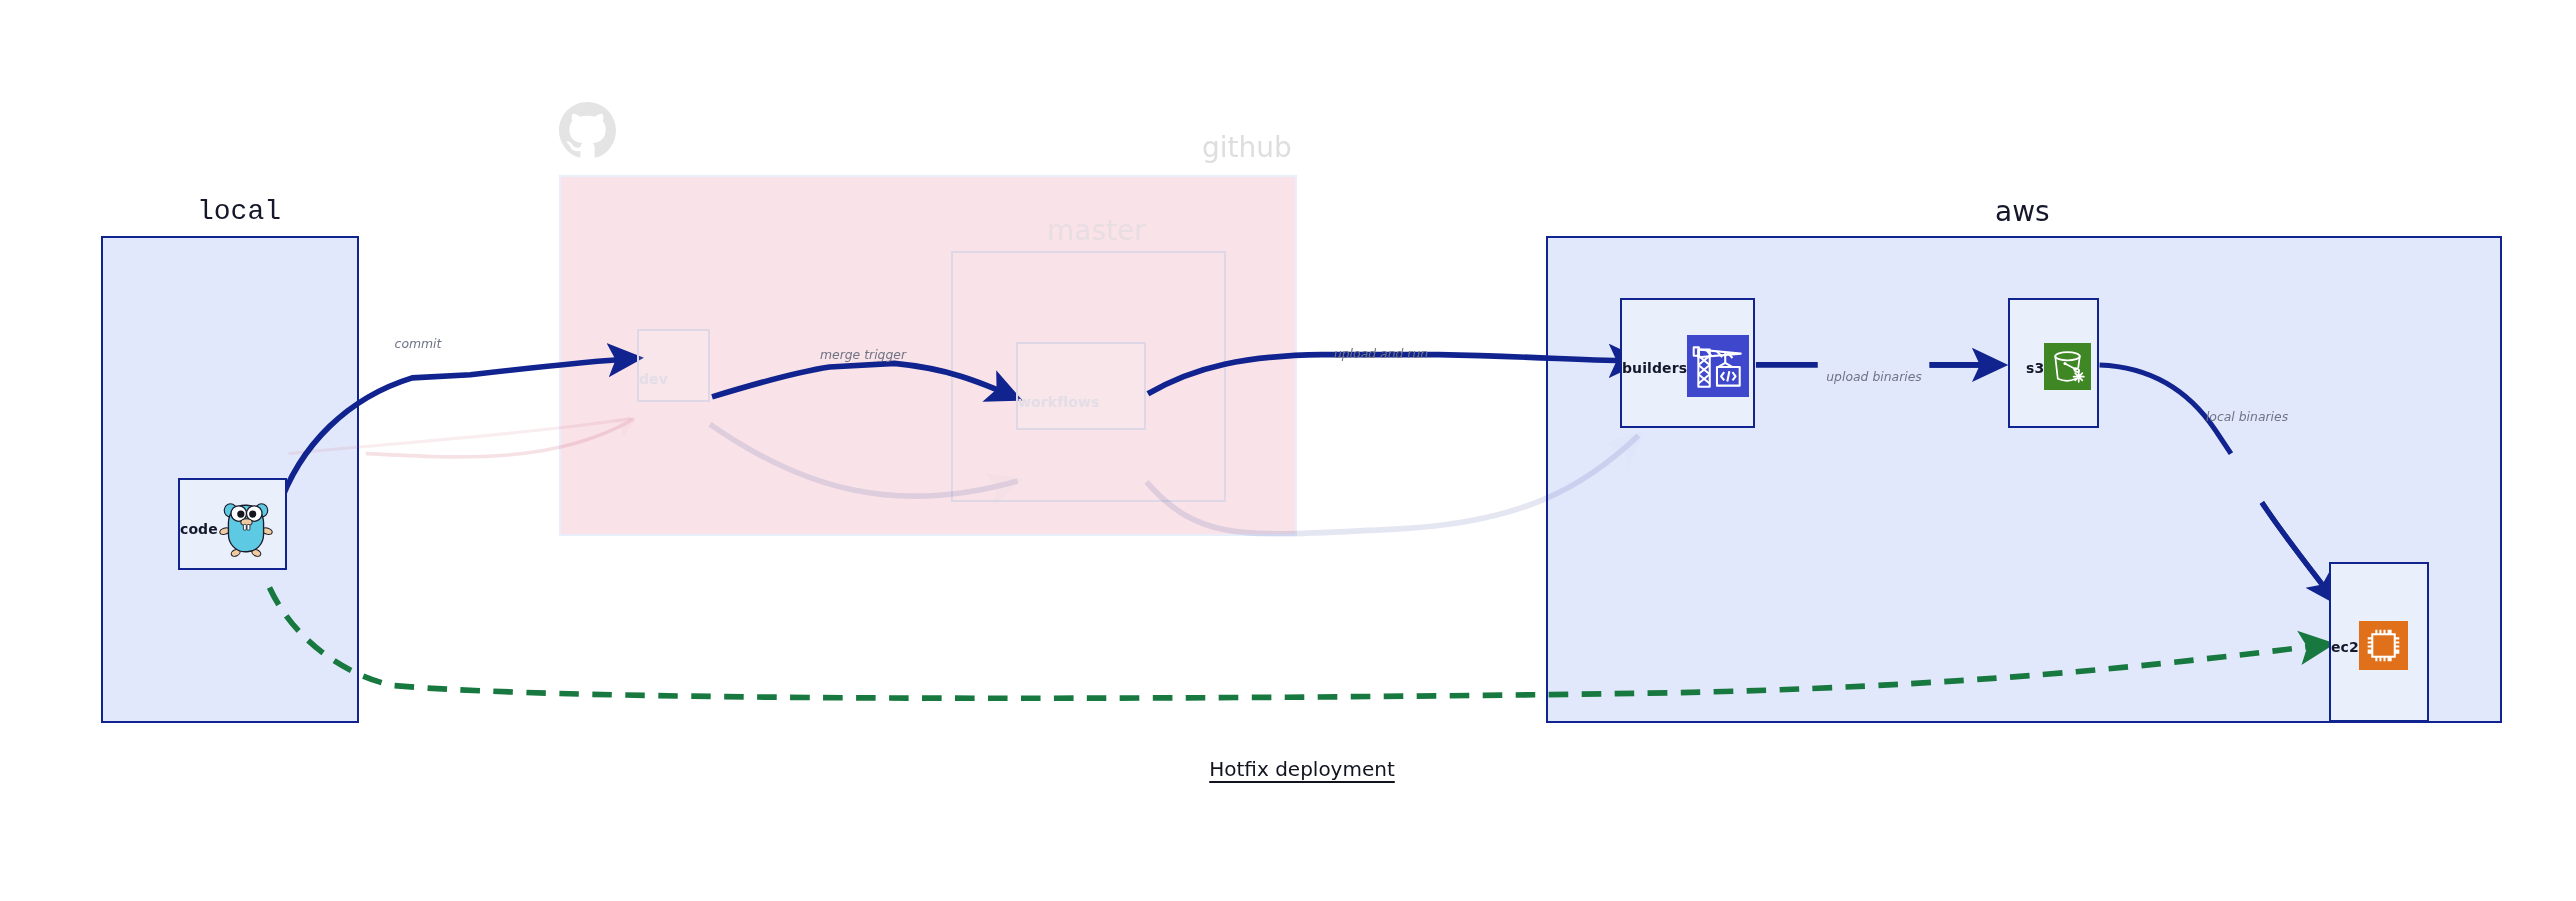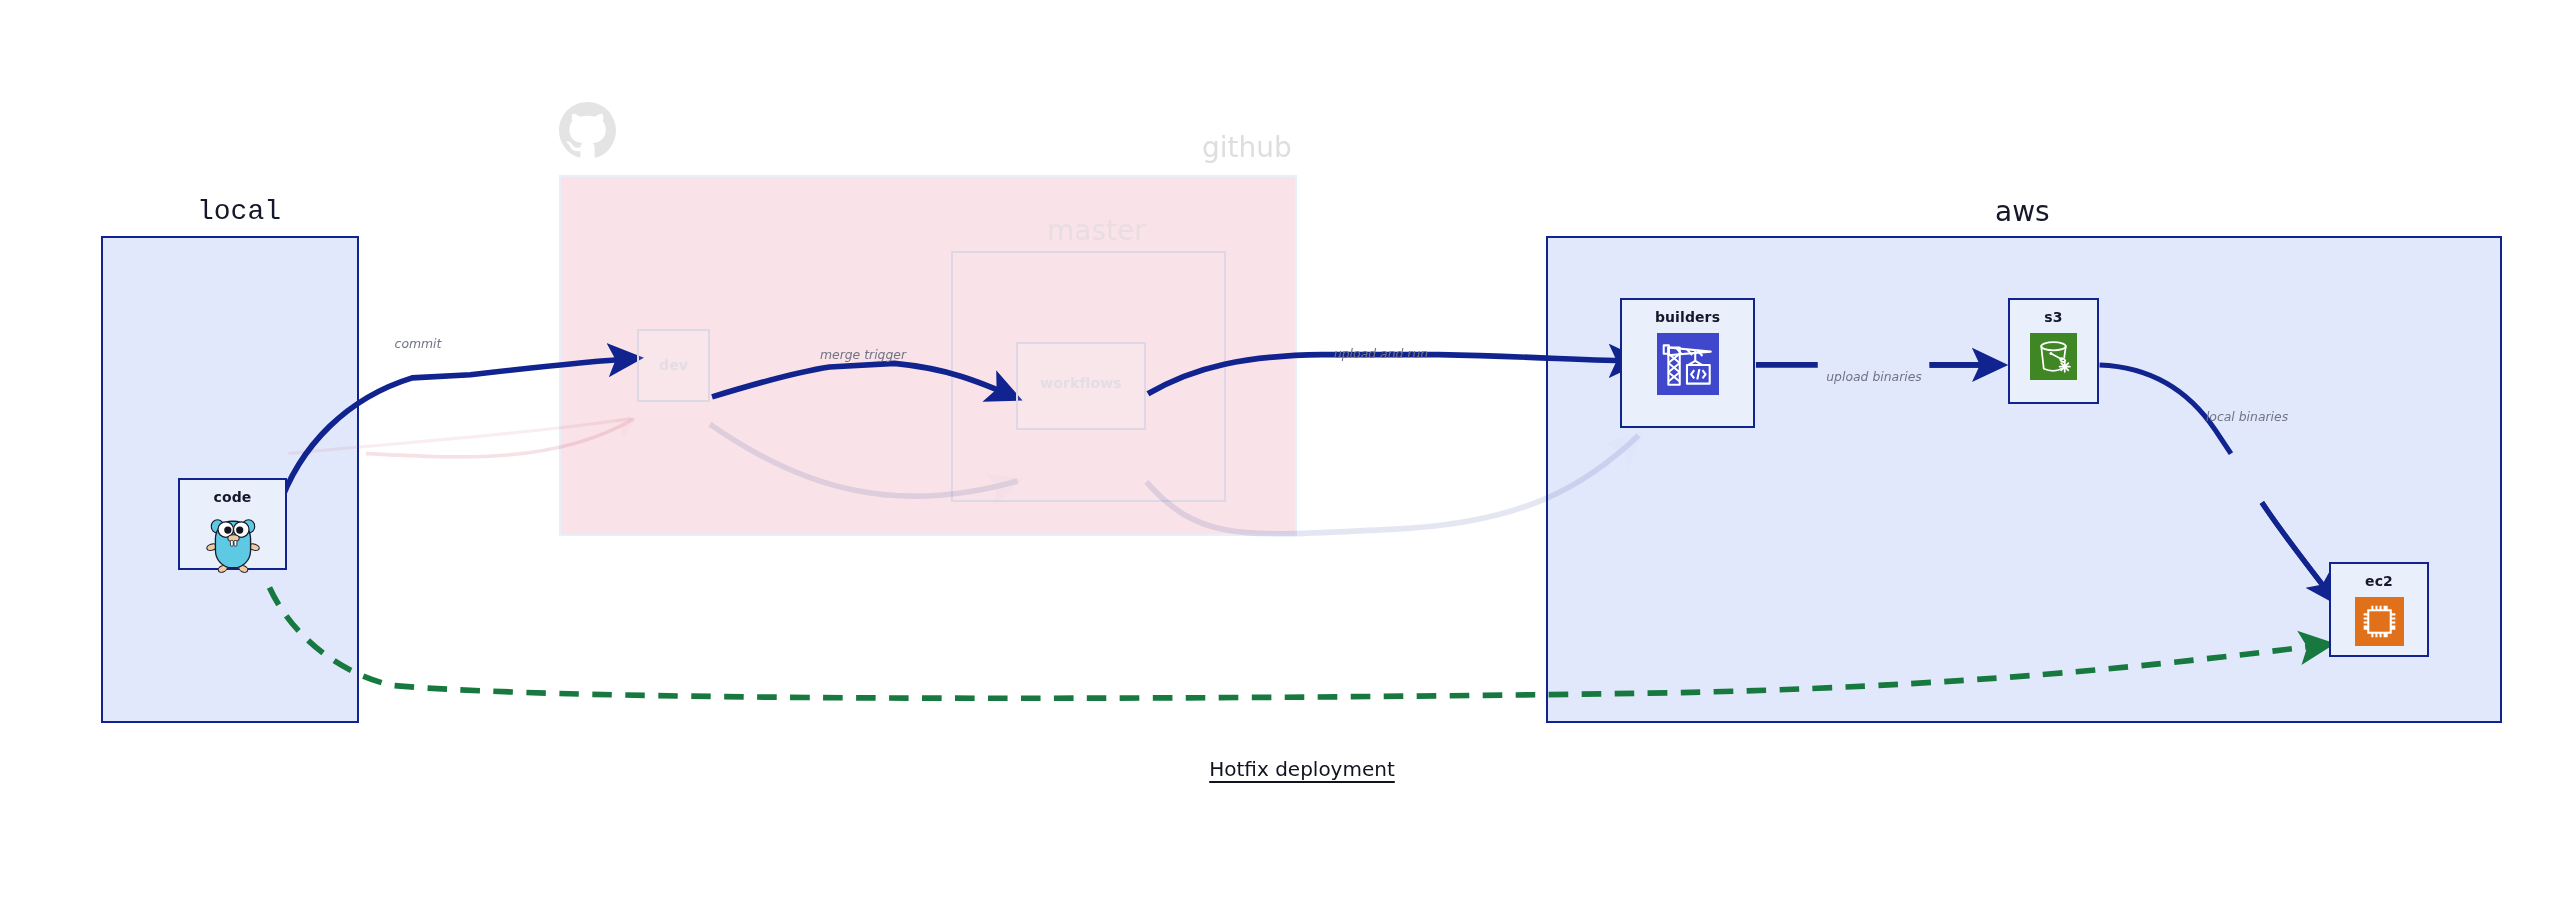--- a/index.html
+++ b/index.html
@@ -55,21 +55,20 @@
   .cluster-label.faded { color: #dedede; }
   .cluster-label.faded-pink { color: #e8dde2; }
 
   
   .node {
     position: absolute;
     box-sizing: border-box;
     background: #eaeffc;
     border: 2.6px solid #11238f;
     display: flex;
-    flex-direction: column;
     align-items: center;
   }
   .node.ghost {
     background: rgba(255,255,255,0.12);
     border: 2.1px solid #ded8e6;
   }
   .node-title {
     font-size: 14px;
     font-weight: bold;
     color: #15172b;
@@ -236,41 +235,41 @@
           <path d="M74 34 L74 54"></path>
           <path d="M60 62 L74 54 L88 62"></path>
 
           <rect x="58" y="62" width="44" height="36"></rect>
           <path d="M72 72 L66 80 L72 88 M88 72 L94 80 L88 88 M82 70 L78 90"></path>
         </g>
       </svg>
     </div>
   </div>
 
-  <div class="node" style="left:2008px; top:298px; width:91px; height:106px;">
+  <div class="node" style="left:2008px; top:298px; width:91px; height:130px;padding-left:16px;">
     <div class="node-title">s3</div>
     <div class="node-icon">
       <svg width="47" height="47" viewBox="0 0 92 92">
         <rect x="0" y="0" width="92" height="92" fill="#3f8624"></rect>
         <g fill="none" stroke="#ffffff" stroke-width="3.4" stroke-linejoin="round" stroke-linecap="round">
           <ellipse cx="46" cy="26" rx="24" ry="8"></ellipse>
           <path d="M22 26 L27 70 Q46 78 62 70"></path>
           <path d="M70 26 L67 48"></path>
 
           <path d="M41 40 L63 52"></path>
           <circle cx="41" cy="40" r="3" fill="#ffffff" stroke="none"></circle>
           <ellipse cx="64" cy="53" rx="5" ry="3" transform="rotate(28 64 53)"></ellipse>
 
           <path d="M68 56 L68 76 M58 66 L78 66 M61 59 L75 73 M75 59 L61 73"></path>
         </g>
       </svg>
     </div>
   </div>
 
-  <div class="node" style="left:2329px; top:562px; width:100px; height:95px;">
+  <div class="node" style="left:2329px; top:562px; width:100px; height:160px;">
     <div class="node-title">ec2</div>
     <div class="node-icon">
       <svg width="49" height="49" viewBox="0 0 96 96">
         <rect x="0" y="0" width="96" height="96" fill="#e0701a"></rect>
         <g stroke="#ffffff" stroke-width="4" fill="none">
           <rect x="26" y="26" width="44" height="44"></rect>
 
           <path d="M34 26 L34 17 M42 26 L42 17 M50 26 L50 17 M58 26 L58 17 M62 26 L62 17"></path>
 
           <path d="M34 70 L34 79 M42 70 L42 79 M50 70 L50 79 M58 70 L58 79 M62 70 L62 79"></path>

